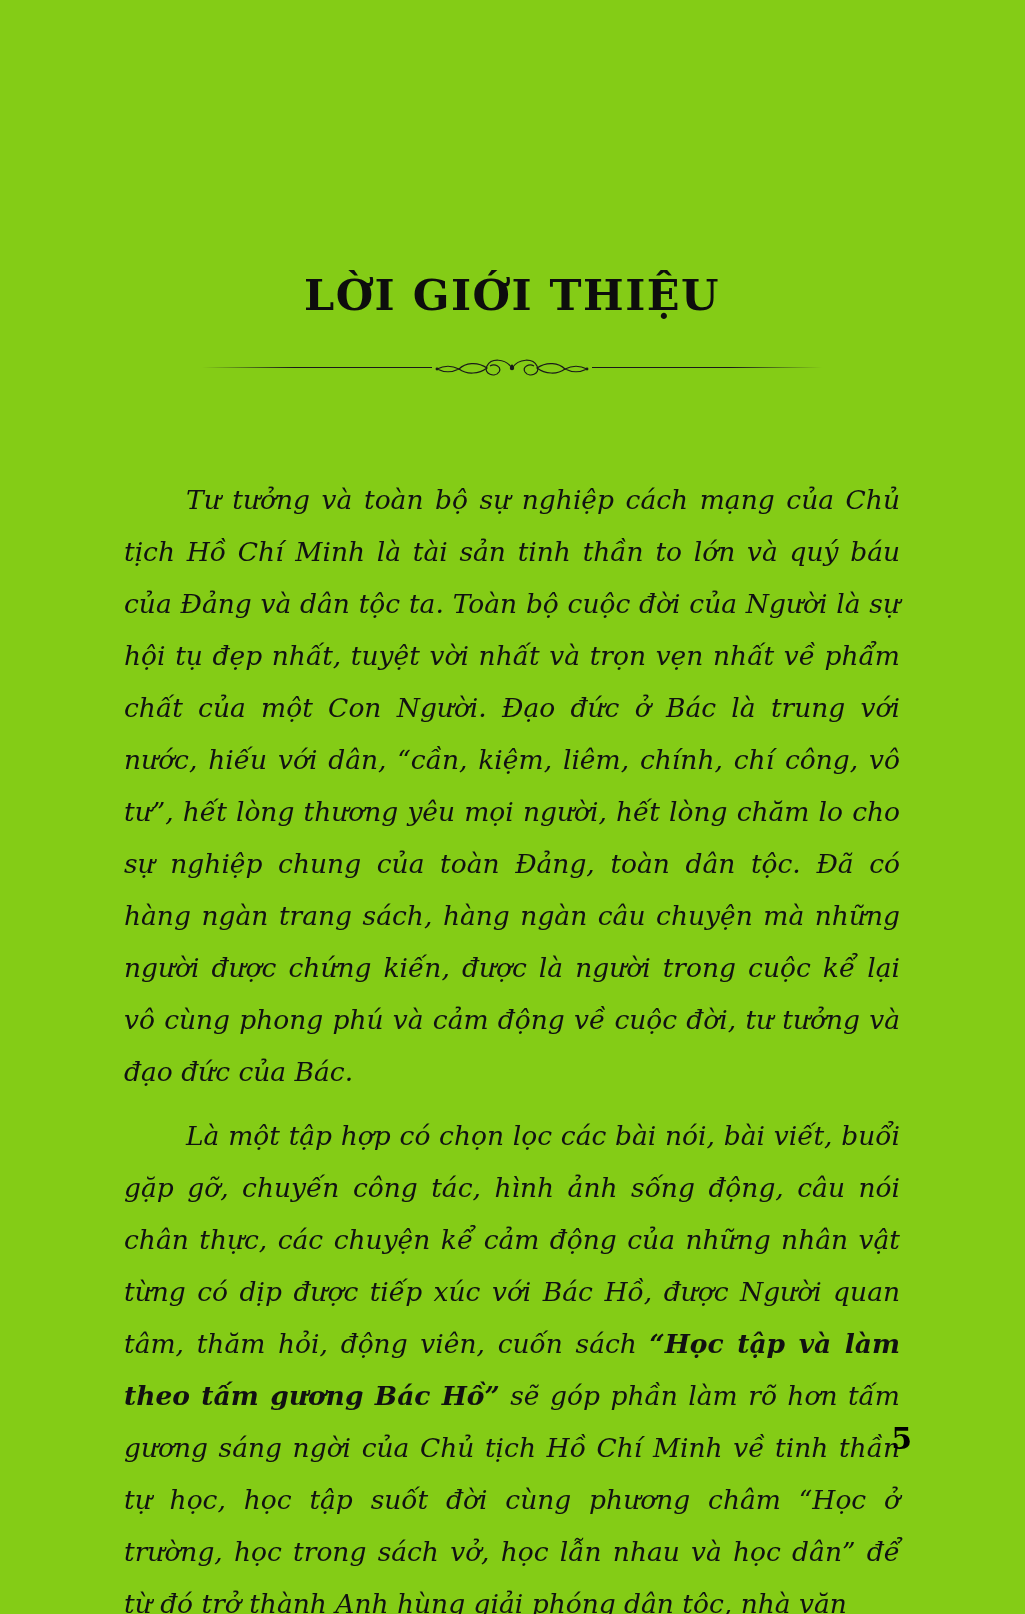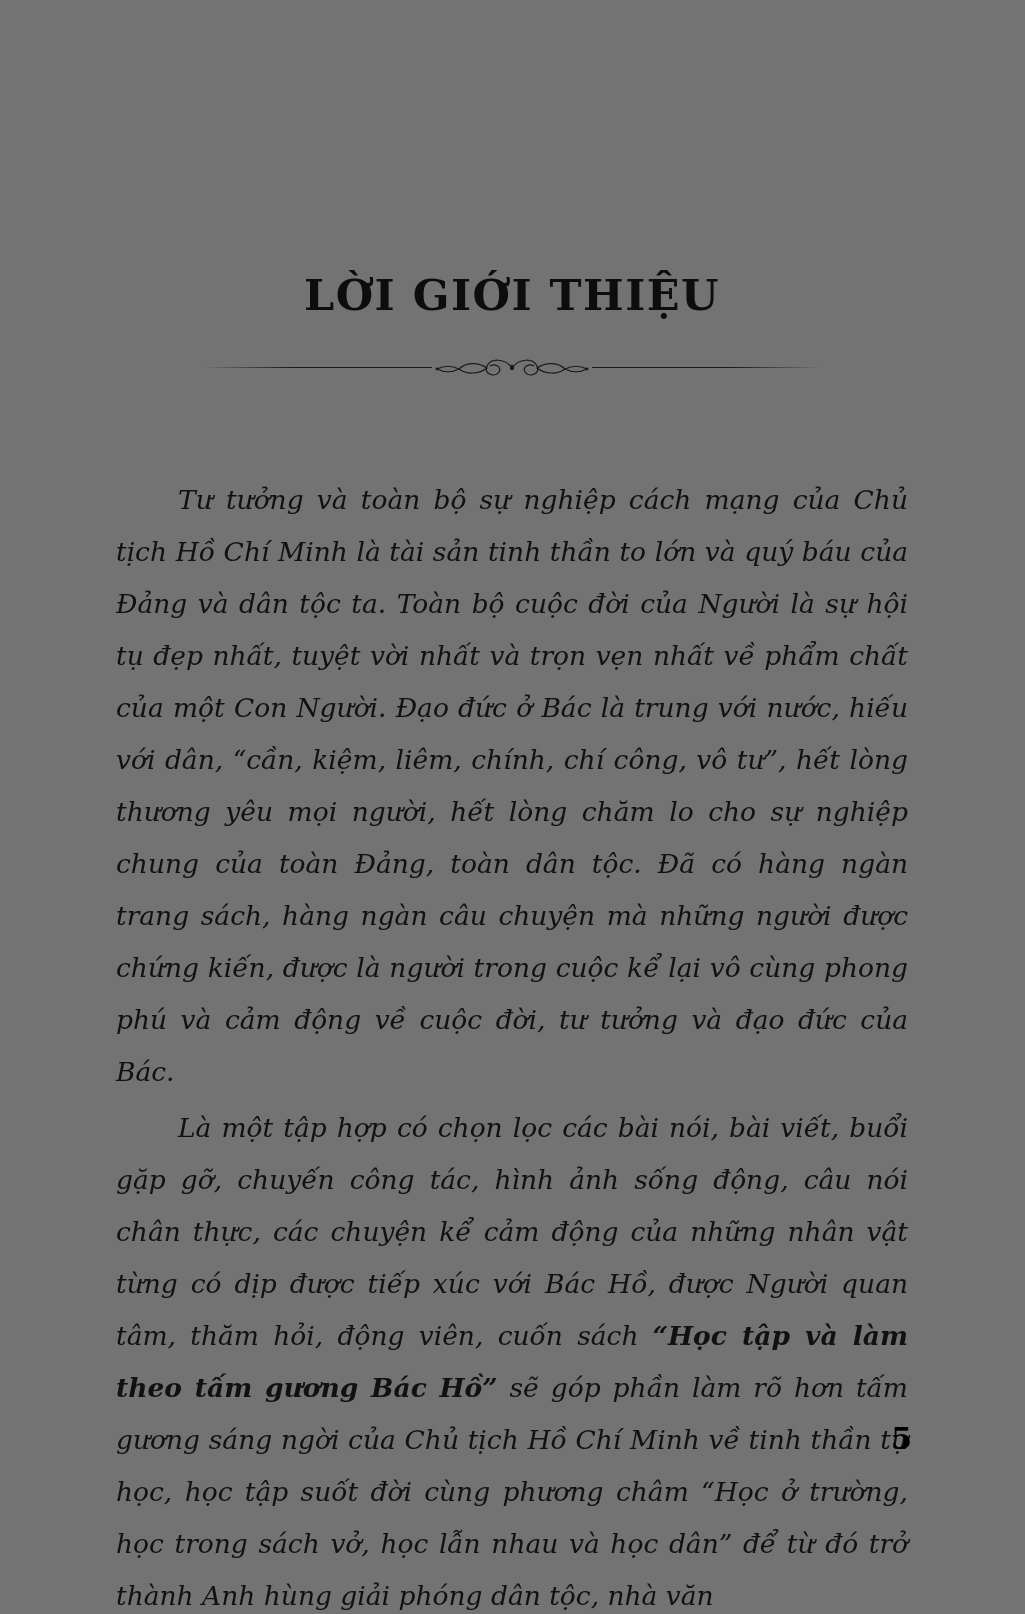--- a/index.html
+++ b/index.html
@@ -14,21 +14,21 @@
     font-family: "Liberation Serif", serif;
     color: #000000;
     overflow: hidden;
   }
   .page {
     position: absolute;
     left: 0;
     top: 0;
     width: 1025px;
     height: 1614px;
-    background: #737373;
+    background: #84cc16;
   }
   .content {
     position: absolute;
     left: 112px;
     top: 0;
     width: 800px;
     height: 1614px;
   }
   .page-title {
     margin-top: 272px;
@@ -70,21 +70,21 @@
     margin-top: 86px;
     font-family: "DejaVu Serif", serif;
     font-style: italic;
     font-size: 26.5px;
     line-height: 52px;
     text-align: justify;
     text-justify: inter-word;
     color: #111111;
   }
   .body-text p {
-    margin: 4px;
+    margin: 12px;
     text-indent: 62px;
   }
   .body-text p + p {
     margin-top: 0;
   }
   .body-text b {
     font-weight: bold;
     font-style: italic;
   }
   .page-number {

